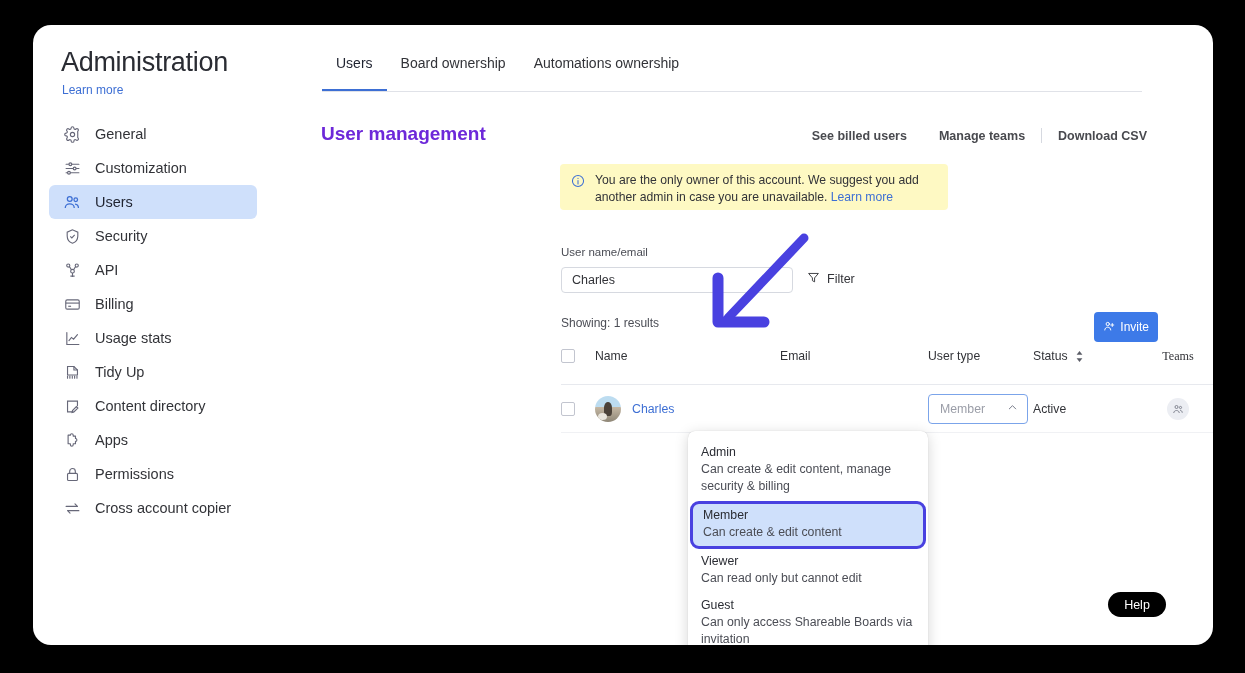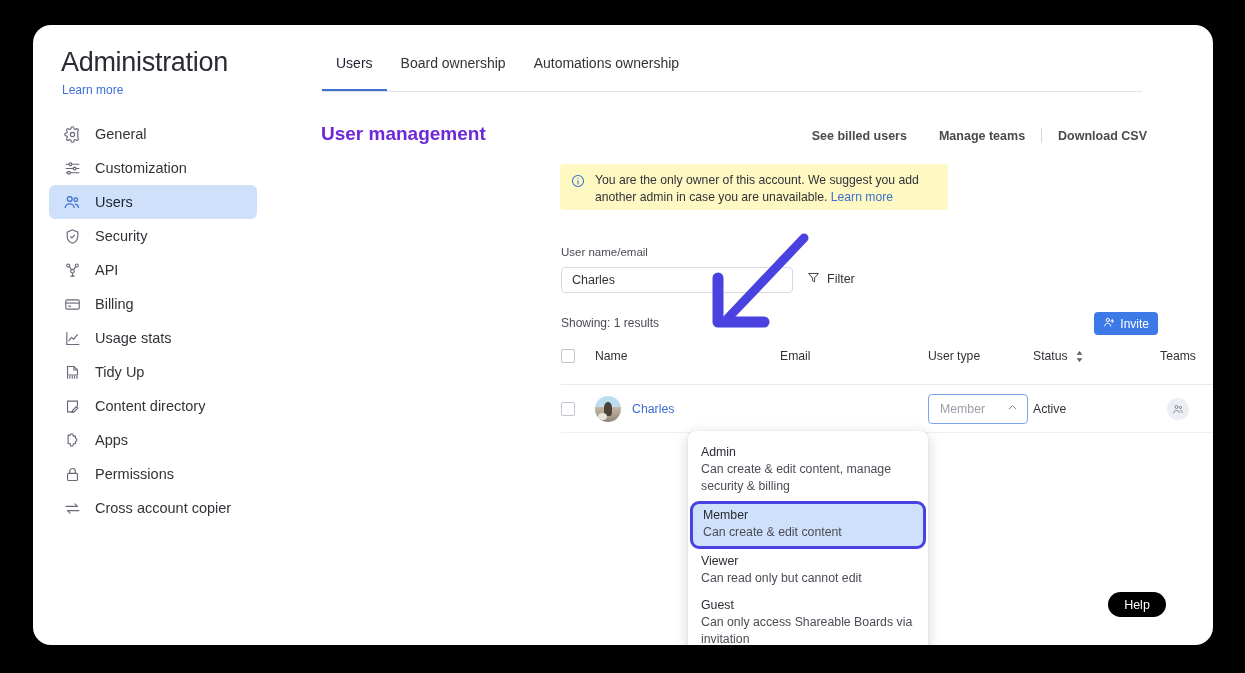--- a/index.html
+++ b/index.html
@@ -170,21 +170,21 @@
     color: #4b4d55;
   }
   .invite-btn {
     position: absolute;
     right: 55px; top: 287px;
     height: 23px;
     background: #3d7ae8;
     color: #fff;
     border-radius: 4px;
     display: flex; align-items: center; gap: 5px;
-    padding: 8px 9px;
+    padding: 15px 9px;
     font-size: 12px;
     cursor: pointer;
     border: none;
     font-family: "Liberation Sans", sans-serif;
   }
 
   
   .table {
     position: absolute;
     left: 288px; top: 322px;
@@ -205,21 +205,21 @@
     height: 48px;
     border-bottom: 1px solid #f0f1f4;
     font-size: 12.2px;
     color: #323338;
   }
   .c-check { width: 34px; flex: 0 0 34px; display:flex; align-items:center; }
   .c-name  { width: 185px; flex: 0 0 185px; display:flex; align-items:center; gap:11px;}
   .c-email { width: 148px; flex: 0 0 148px; }
   .c-type  { width: 105px; flex: 0 0 105px; }
   .c-status{ width: 110px; flex: 0 0 110px; }
-  .c-teams { width: 70px;  flex: 0 0 70px; text-align:left; display:flex; justify-content:center;}
+  .c-teams { width: 70px;  flex: 0 0 70px; text-align:left; display:flex; justify-content:center;font-family:Liberation Serif, serif;}
   .c-more  { width: 40px;  flex: 0 0 40px; text-align:center; }
 
   .checkbox {
     width: 14px; height: 14px;
     border: 1px solid #c2c5cf;
     border-radius: 2px;
     background: #fff;
     cursor: pointer;
   }
   .avatar {

